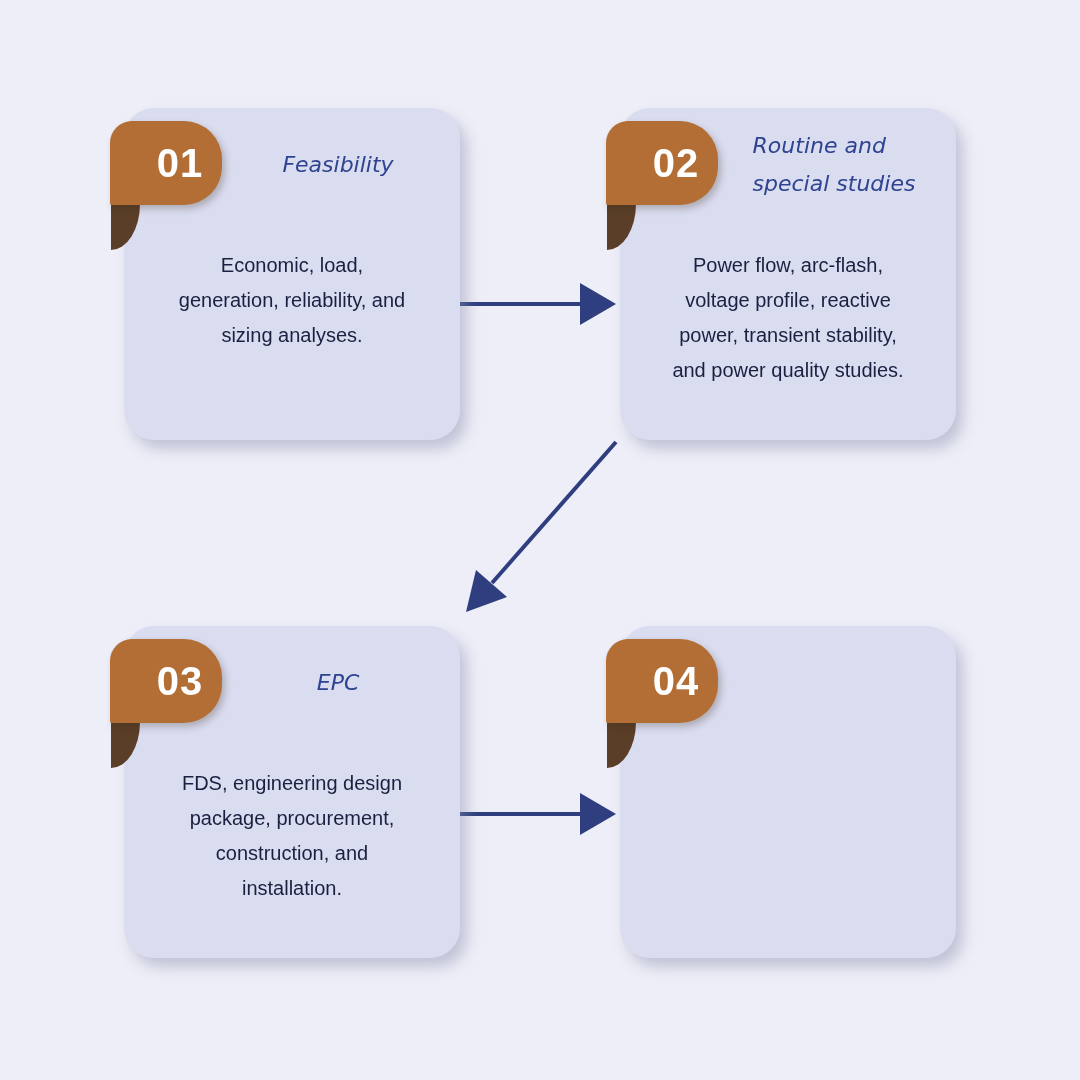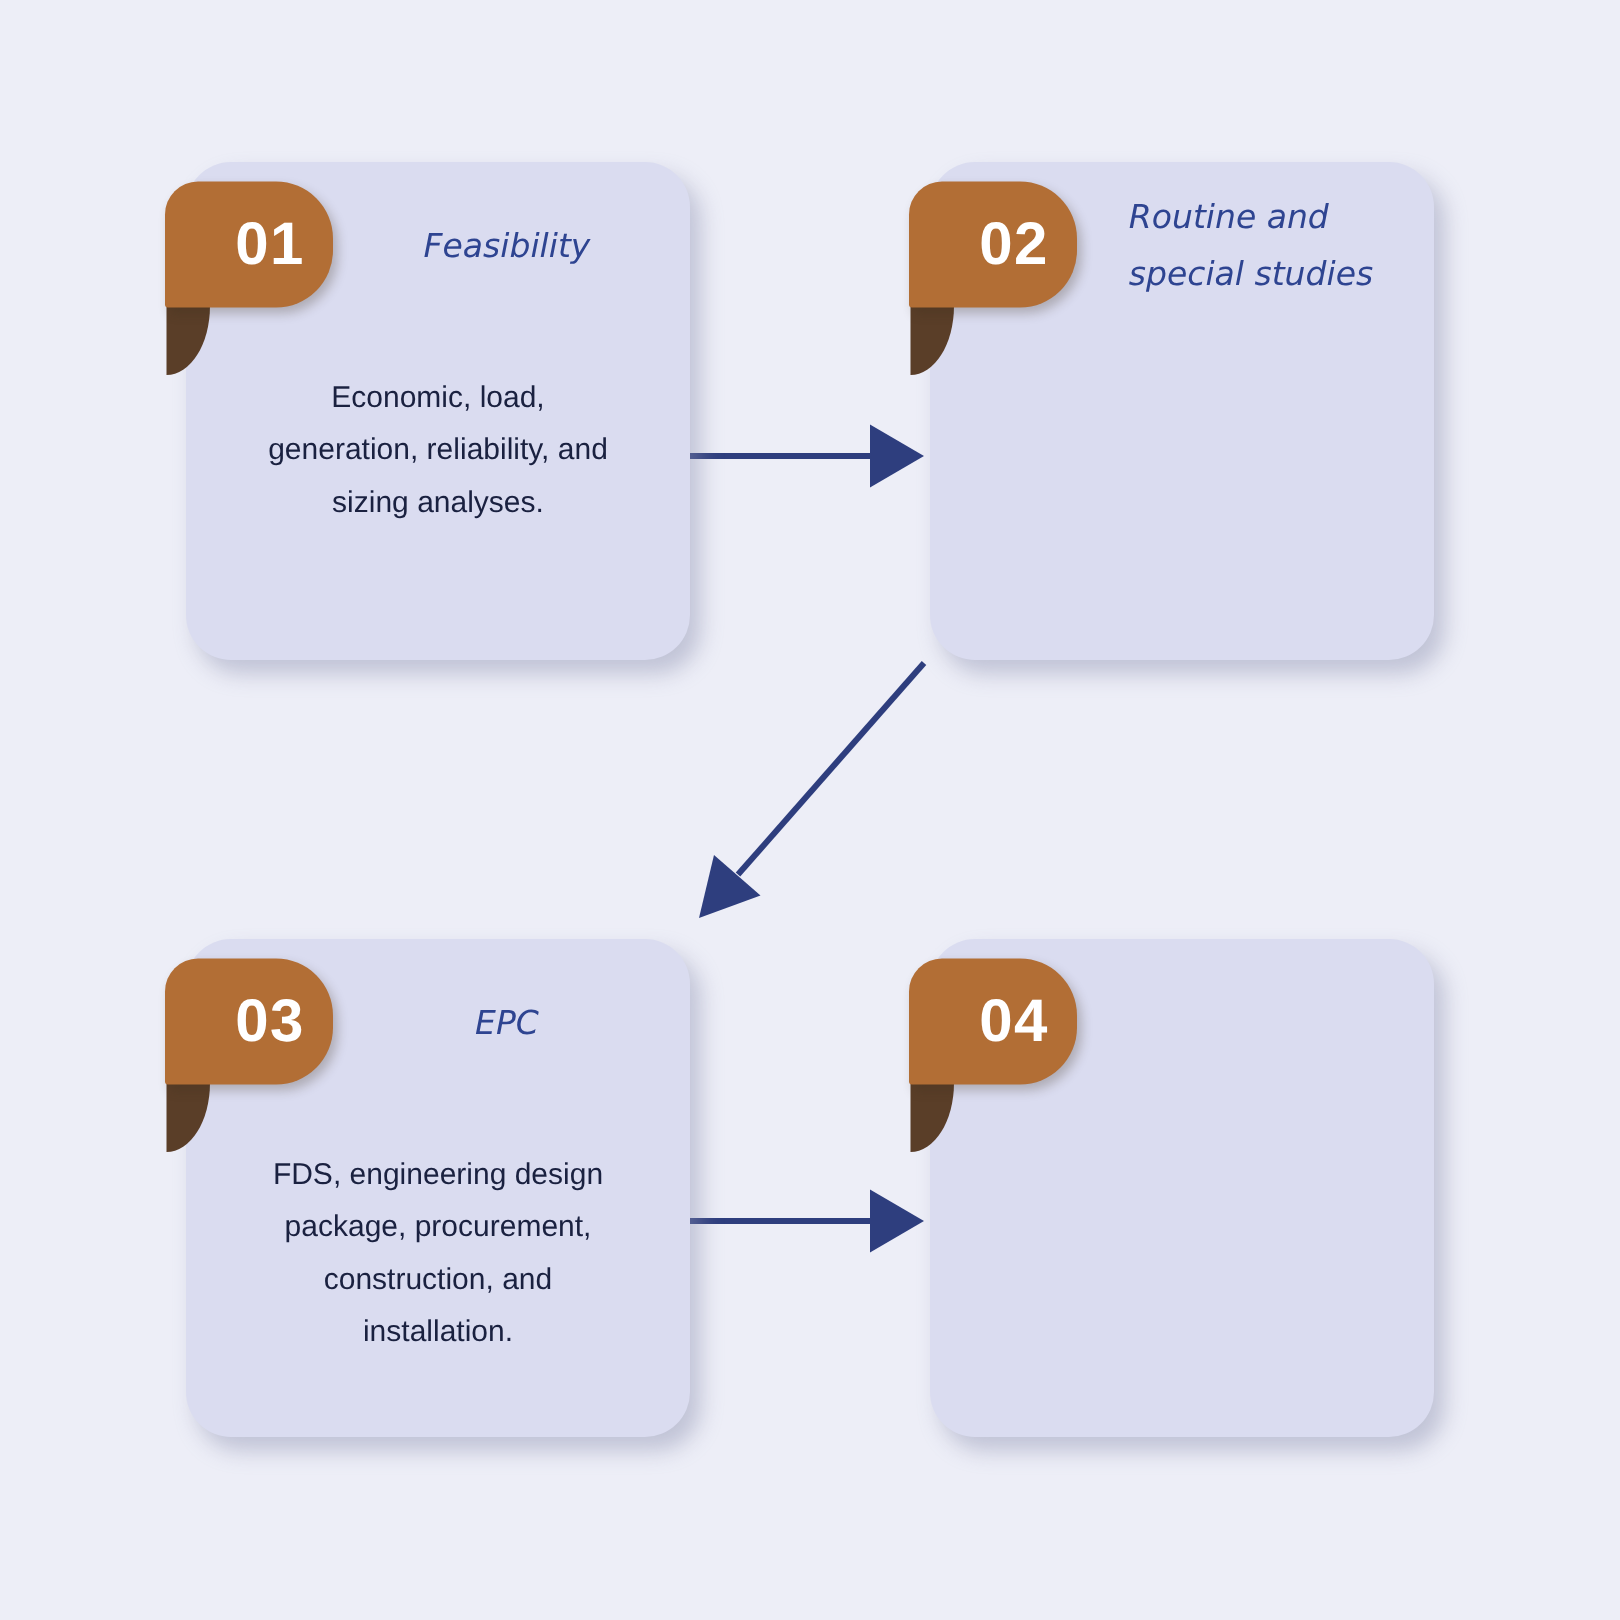--- a/index.html
+++ b/index.html
@@ -134,20 +134,24 @@
 sizing analyses.</div>
   </div>
 
   <div class="card card-2">
     <div class="tab-fold"></div>
     <div class="tab">
       <span class="step-number">02</span>
     </div>
     <div class="step-title">Routine and
 special studies</div>
+    <div class="step-body">Power flow, arc-flash,
+voltage profile, reactive
+power, transient  stability,
+and power quality studies.</div>
   </div>
 
   <div class="card card-3">
     <div class="tab-fold"></div>
     <div class="tab">
       <span class="step-number">03</span>
     </div>
     <div class="step-title">EPC</div>
     <div class="step-body">FDS, engineering design
 package, procurement,

